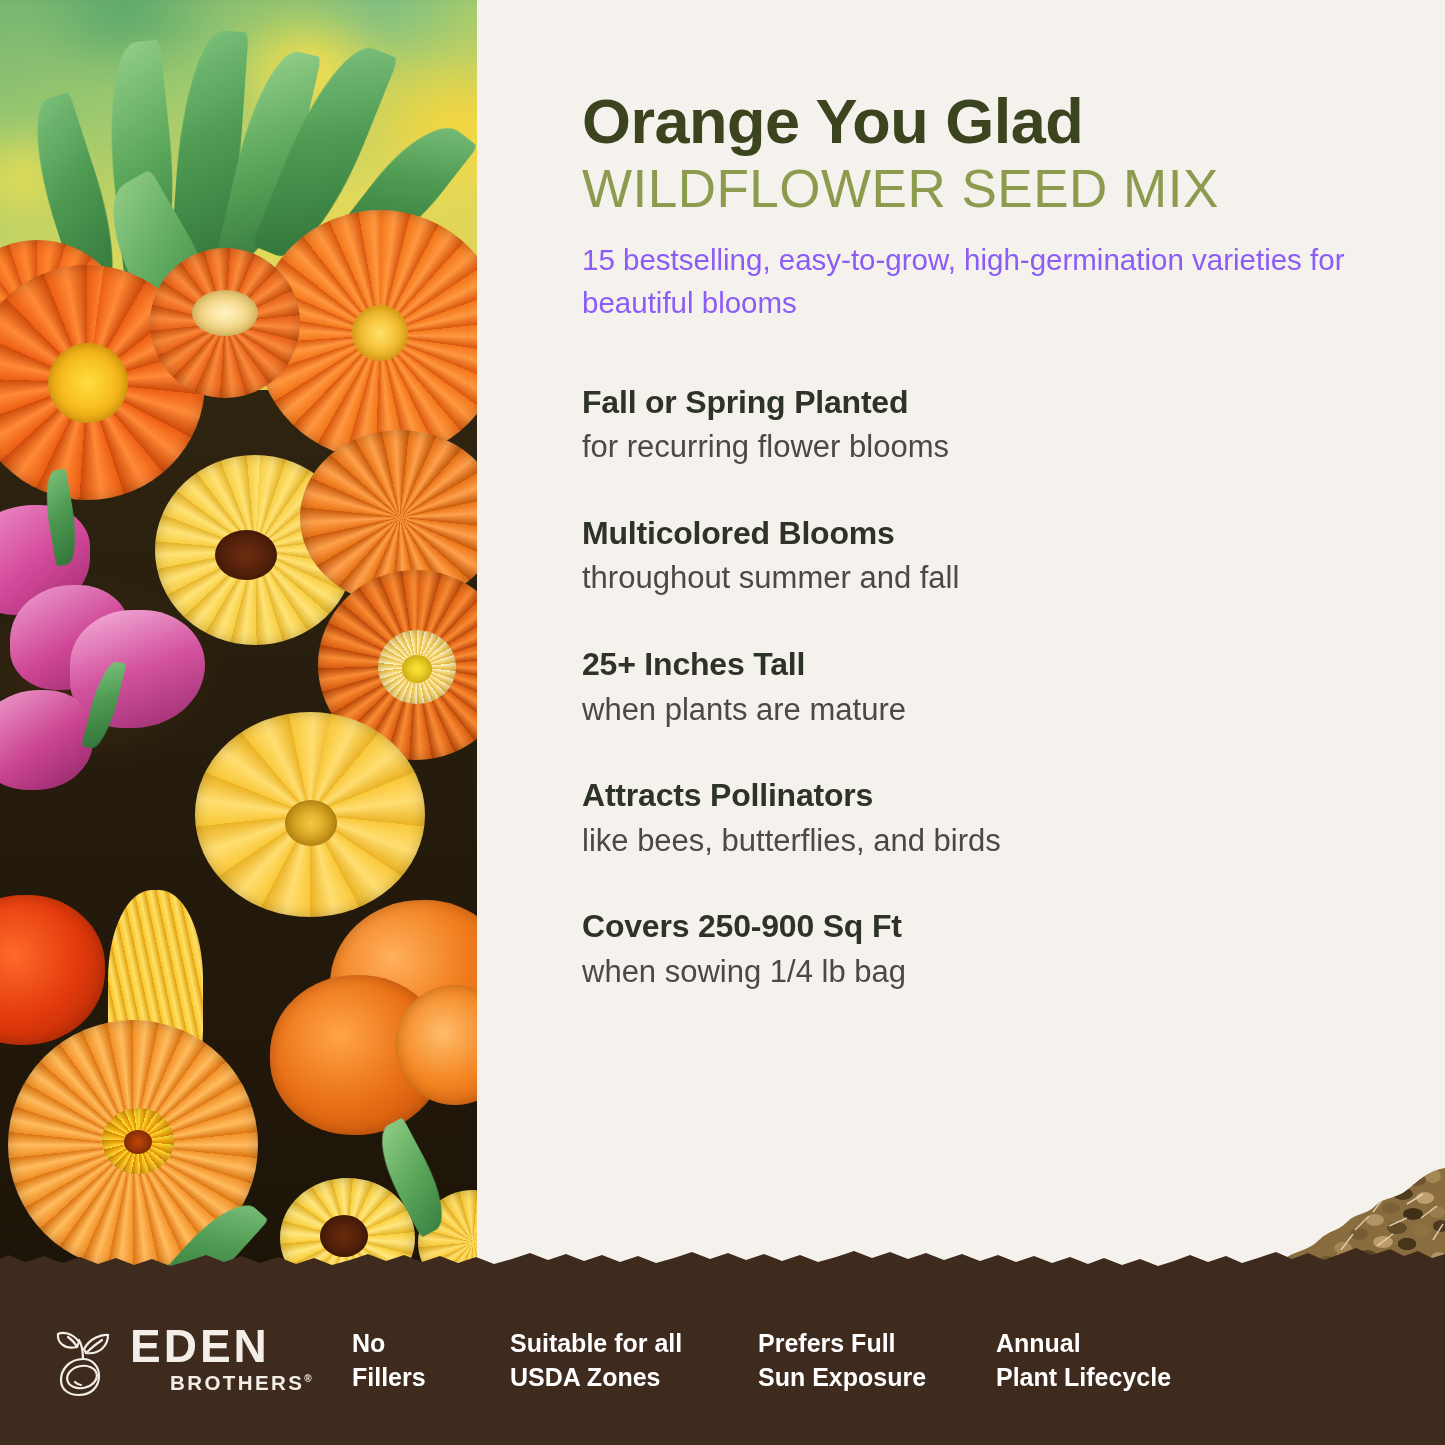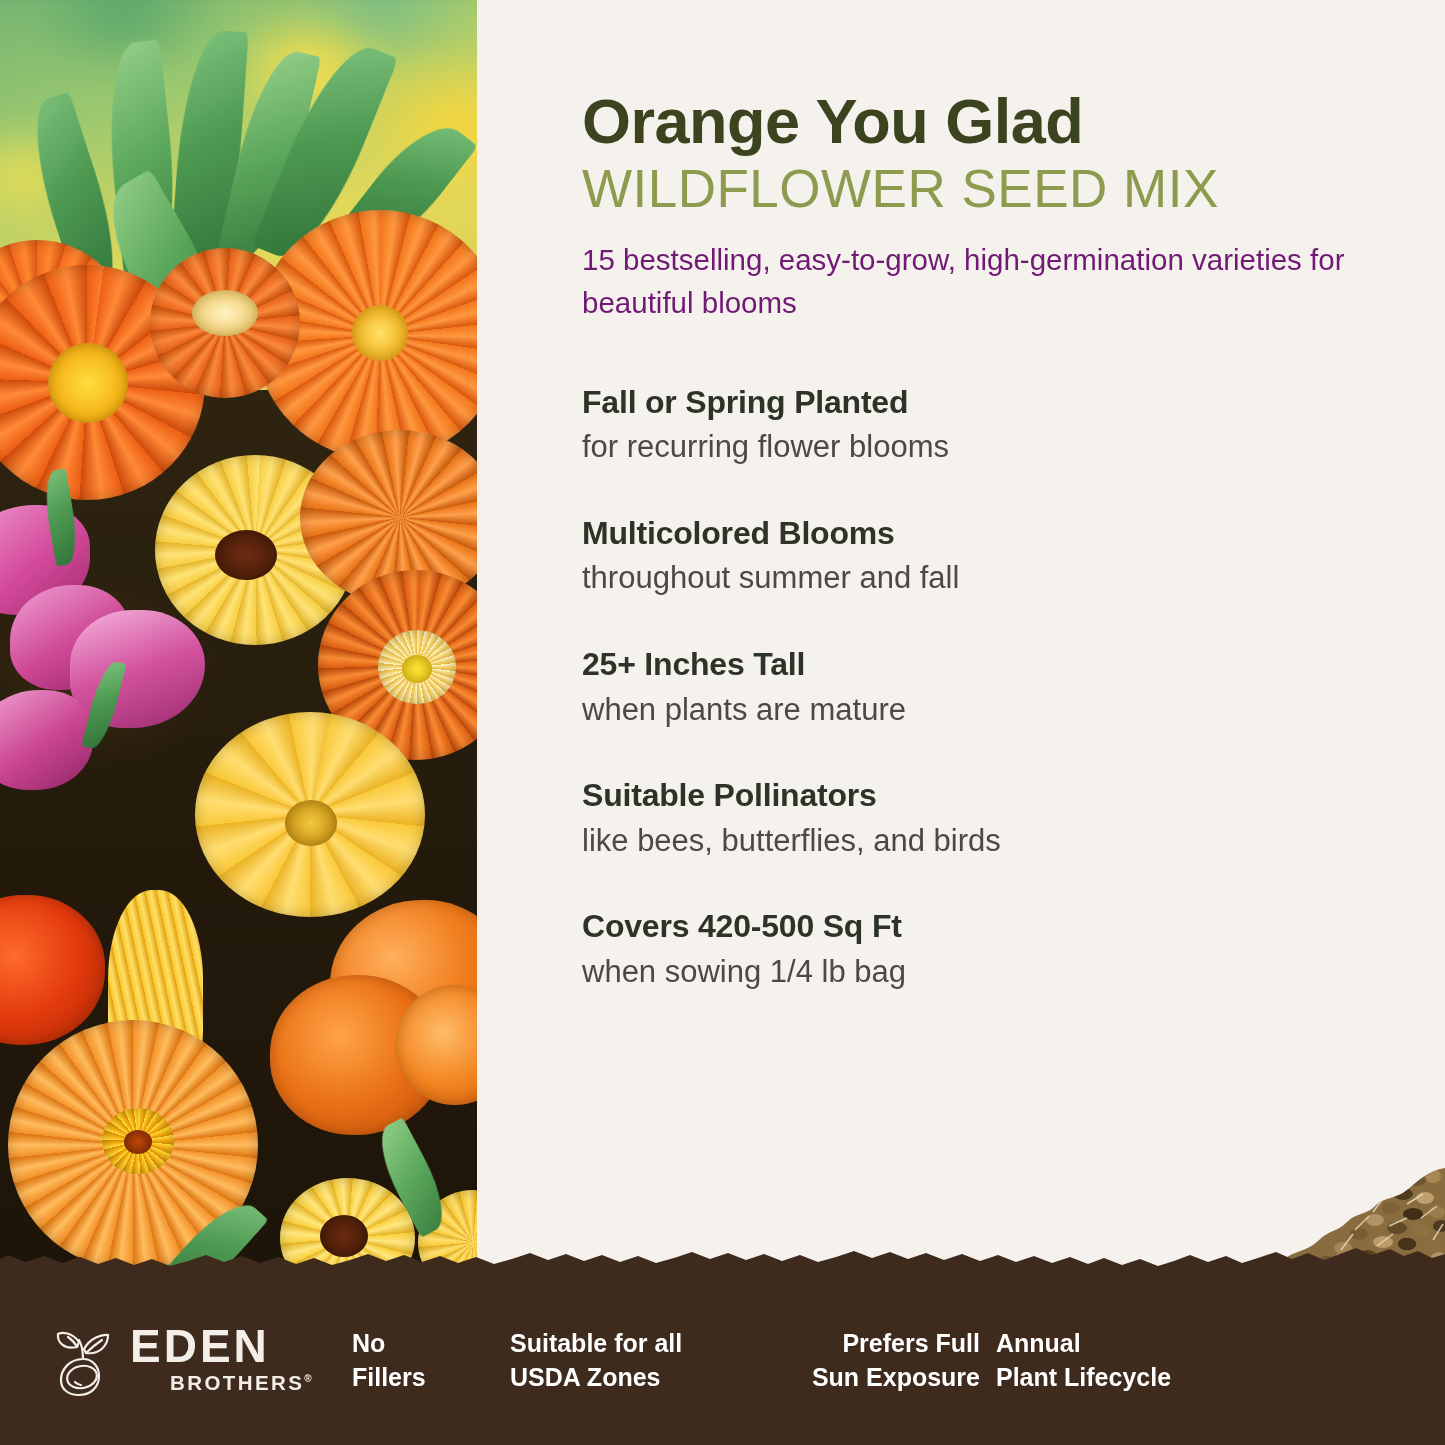--- a/index.html
+++ b/index.html
@@ -79,21 +79,21 @@
     font-size:63px; font-weight:bold; line-height:1.05;
     color:#3C441F; letter-spacing:-0.5px;
   }
   .subtitle {
     margin-top:6px;
     font-size:53px; font-weight:400; line-height:1.08;
     color:#8C9B4E; letter-spacing:0.5px;
   }
   .lede {
     margin-top:22px;
-    font-size:29.5px; line-height:1.45; color:#701a75; font-weight:400;
+    font-size:29.5px; line-height:1.45; color:#8b5cf6; font-weight:400;
   }
   .features { margin-top:58px; }
   .feature { margin-bottom:47px; }
   .feature:last-child { margin-bottom:0; }
   .f-head {
     font-size:32px; font-weight:bold; color:#2E3327; line-height:1.2;
     letter-spacing:-0.2px;
   }
   .f-sub {
     margin-top:7px;
@@ -127,21 +127,21 @@
   }
   .logo-bros sup { font-size:10px; vertical-align:super; }
 
   .badges { display:flex; align-items:center; }
   .badge {
     color:#FFFFFF; font-size:25px; font-weight:bold; line-height:1.35;
     white-space:nowrap;
   }
   .badge.b1 { width:158px; }
   .badge.b2 { width:248px; }
-  .badge.b3 { width:222px;text-align:right; }
+  .badge.b3 { width:222px; }
   .badge.b4 { width:200px;margin-left:16px; }
 
   
   .seedpile {
     position:absolute; right:0; bottom:135px;
     width:300px; height:150px; z-index:5; pointer-events:none;
   }
 </style>
 </head>
 <body>
@@ -258,25 +258,25 @@
       </div>
       <div class="feature">
         <div class="f-head">Multicolored Blooms</div>
         <div class="f-sub">throughout summer and fall</div>
       </div>
       <div class="feature">
         <div class="f-head">25+ Inches Tall</div>
         <div class="f-sub">when plants are mature</div>
       </div>
       <div class="feature">
-        <div class="f-head">Suitable Pollinators</div>
+        <div class="f-head">Attracts Pollinators</div>
         <div class="f-sub">like bees, butterflies, and birds</div>
       </div>
       <div class="feature">
-        <div class="f-head">Covers 420-500 Sq Ft</div>
+        <div class="f-head">Covers 250-900 Sq Ft</div>
         <div class="f-sub">when sowing 1/4 lb bag</div>
       </div>
     </div>
   </div>
 
   <svg class="seedpile" viewBox="0 0 300 150" preserveAspectRatio="none">
     <defs>
       <clipPath id="pileClip">
         <path d="M300,150 L300,8 C284,10 272,22 262,30 C250,40 240,36 230,46
                  C220,56 212,52 202,62 C192,72 184,70 174,80 C162,92 150,90 138,100

